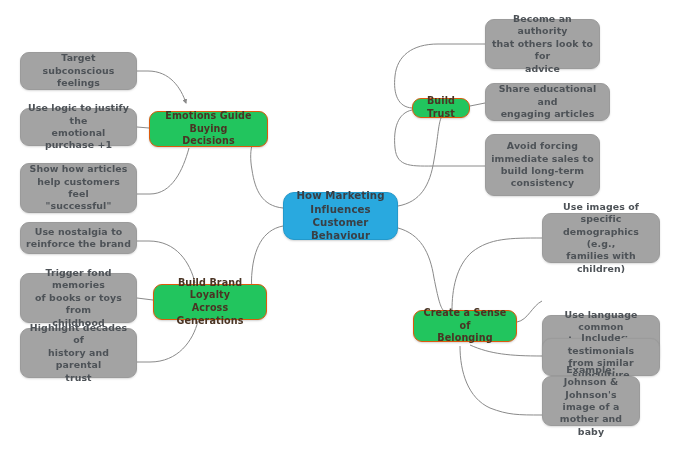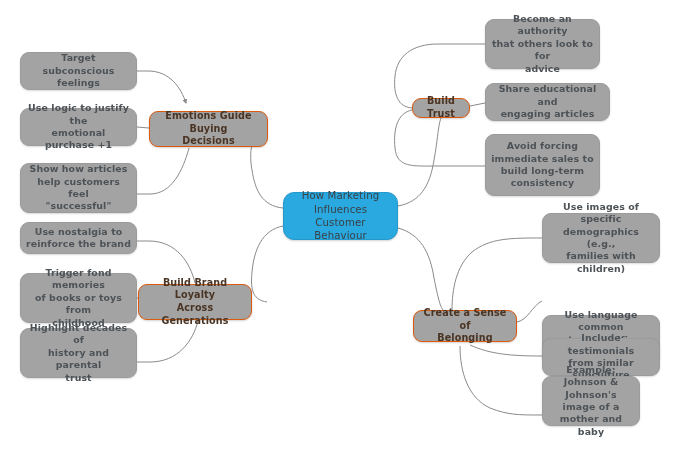--- a/index.html
+++ b/index.html
@@ -42,26 +42,26 @@
     width: 100%;
     padding: 0 5px;
     box-sizing: border-box;
     white-space: pre-line;
   }
   .node-root {
     background: #29A9DF;
     border: 1px solid #2499cb;
     color: #3a3f45;
     font-size: 10.2px;
-    font-weight: 400;
+    font-weight: 700;
     border-radius: 11px;
     box-shadow: 0 1px 2px rgba(0,0,0,0.18);
   }
   .node-branch {
-    background: #a3a3a3;
+    background: #22c55e;
     border: 1px solid #dd5a0c;
     color: #4a3424;
     font-size: 9.6px;
     font-weight: 700;
     border-radius: 9px;
     box-shadow: 0 1px 2px rgba(0,0,0,0.18);
   }
   .node-leaf {
     background: #a3a3a3;
     border: 1px solid #9b9b9b;
@@ -128,21 +128,21 @@
   <div class="node node-leaf" id="leaf-0-1" style="left: 20px; top: 108px; width: 117px; height: 38px;">
     <span class="label">Use logic to justify the
 emotional purchase +1</span>
   </div>
   <div class="node node-leaf" id="leaf-0-2" style="left: 20px; top: 163px; width: 117px; height: 50px;">
     <span class="label">Show how articles
 help customers feel
 "successful"</span>
   </div>
 
-  <div class="node node-branch" id="branch-1" style="left: 138px; top: 284px; width: 114px; height: 36px;">
+  <div class="node node-branch" id="branch-1" style="left: 153px; top: 284px; width: 114px; height: 36px;">
     <span class="label">Build Brand Loyalty
 Across Generations</span>
   </div>
   <div class="node node-leaf" id="leaf-1-0" style="left: 20px; top: 222px; width: 117px; height: 32px;">
     <span class="label">Use nostalgia to
 reinforce the brand</span>
   </div>
   <div class="node node-leaf" id="leaf-1-1" style="left: 20px; top: 273px; width: 117px; height: 50px;">
     <span class="label">Trigger fond memories
 of books or toys from

